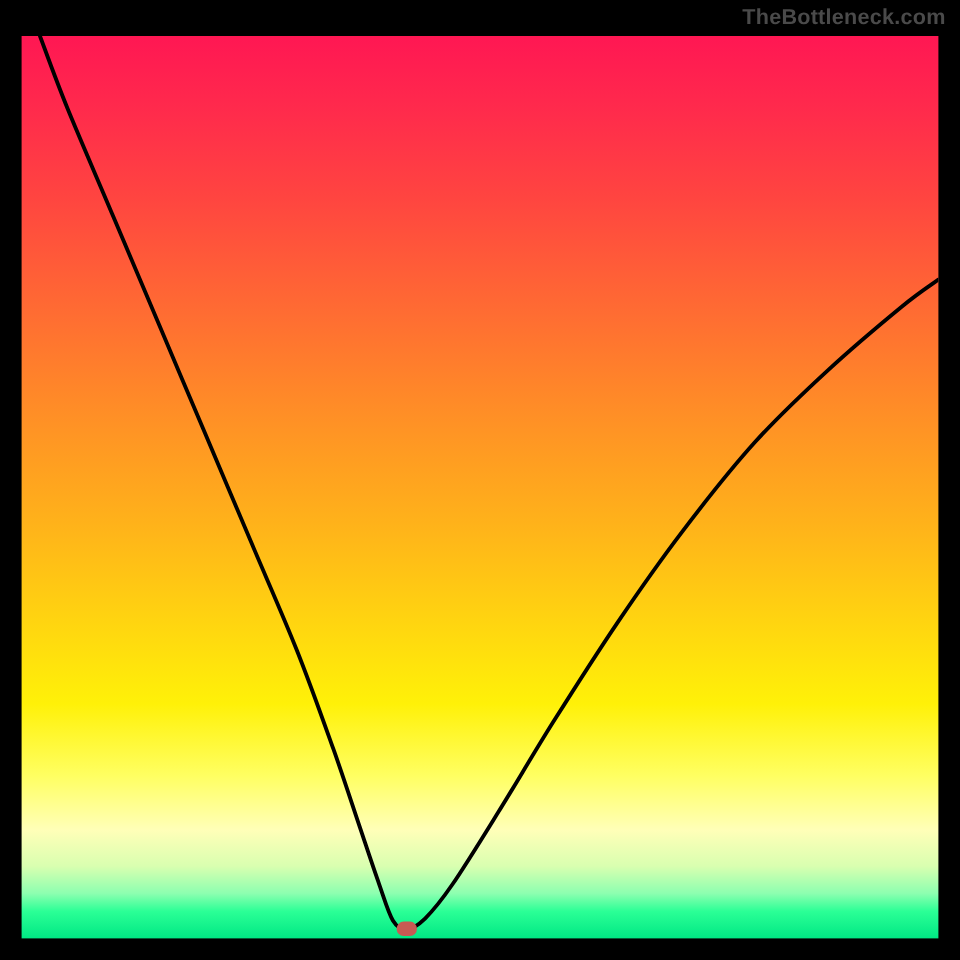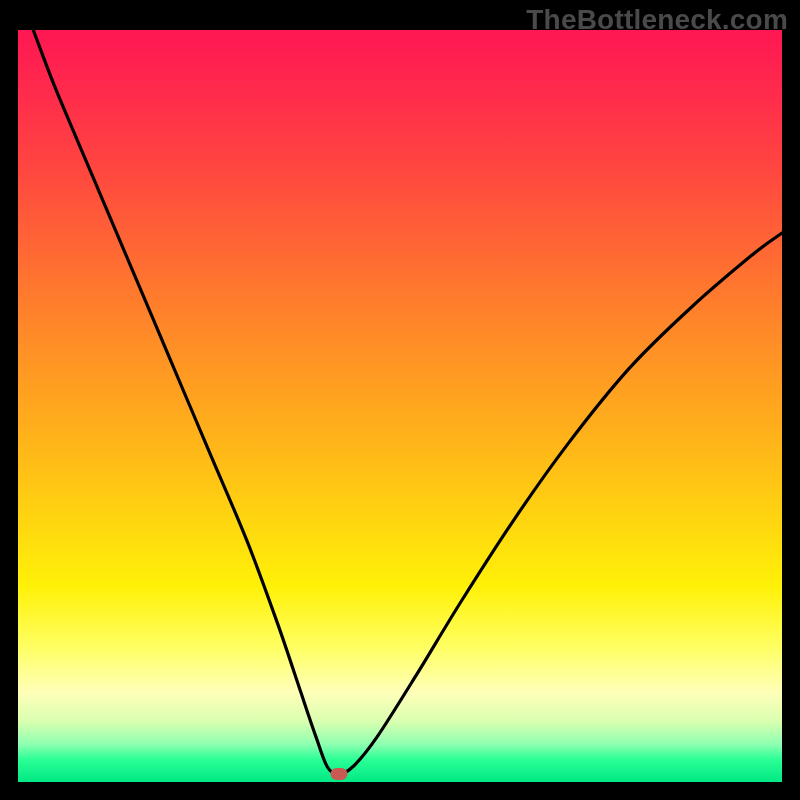--- a/index.html
+++ b/index.html
@@ -15,21 +15,21 @@
     position: relative;
     width: 800px;
     height: 800px;
     background: #000;
   }
   .watermark {
     position: absolute;
     top: 4px;
     right: 12px;
     color: #4a4a4a;
-    font-size: 28px;
+    font-size: 18px;
     font-weight: 600;
     letter-spacing: 0.2px;
     z-index: 10;
   }
   .plot {
     position: absolute;
     left: 18px;
     top: 30px;
     width: 764px;
     height: 752px;

